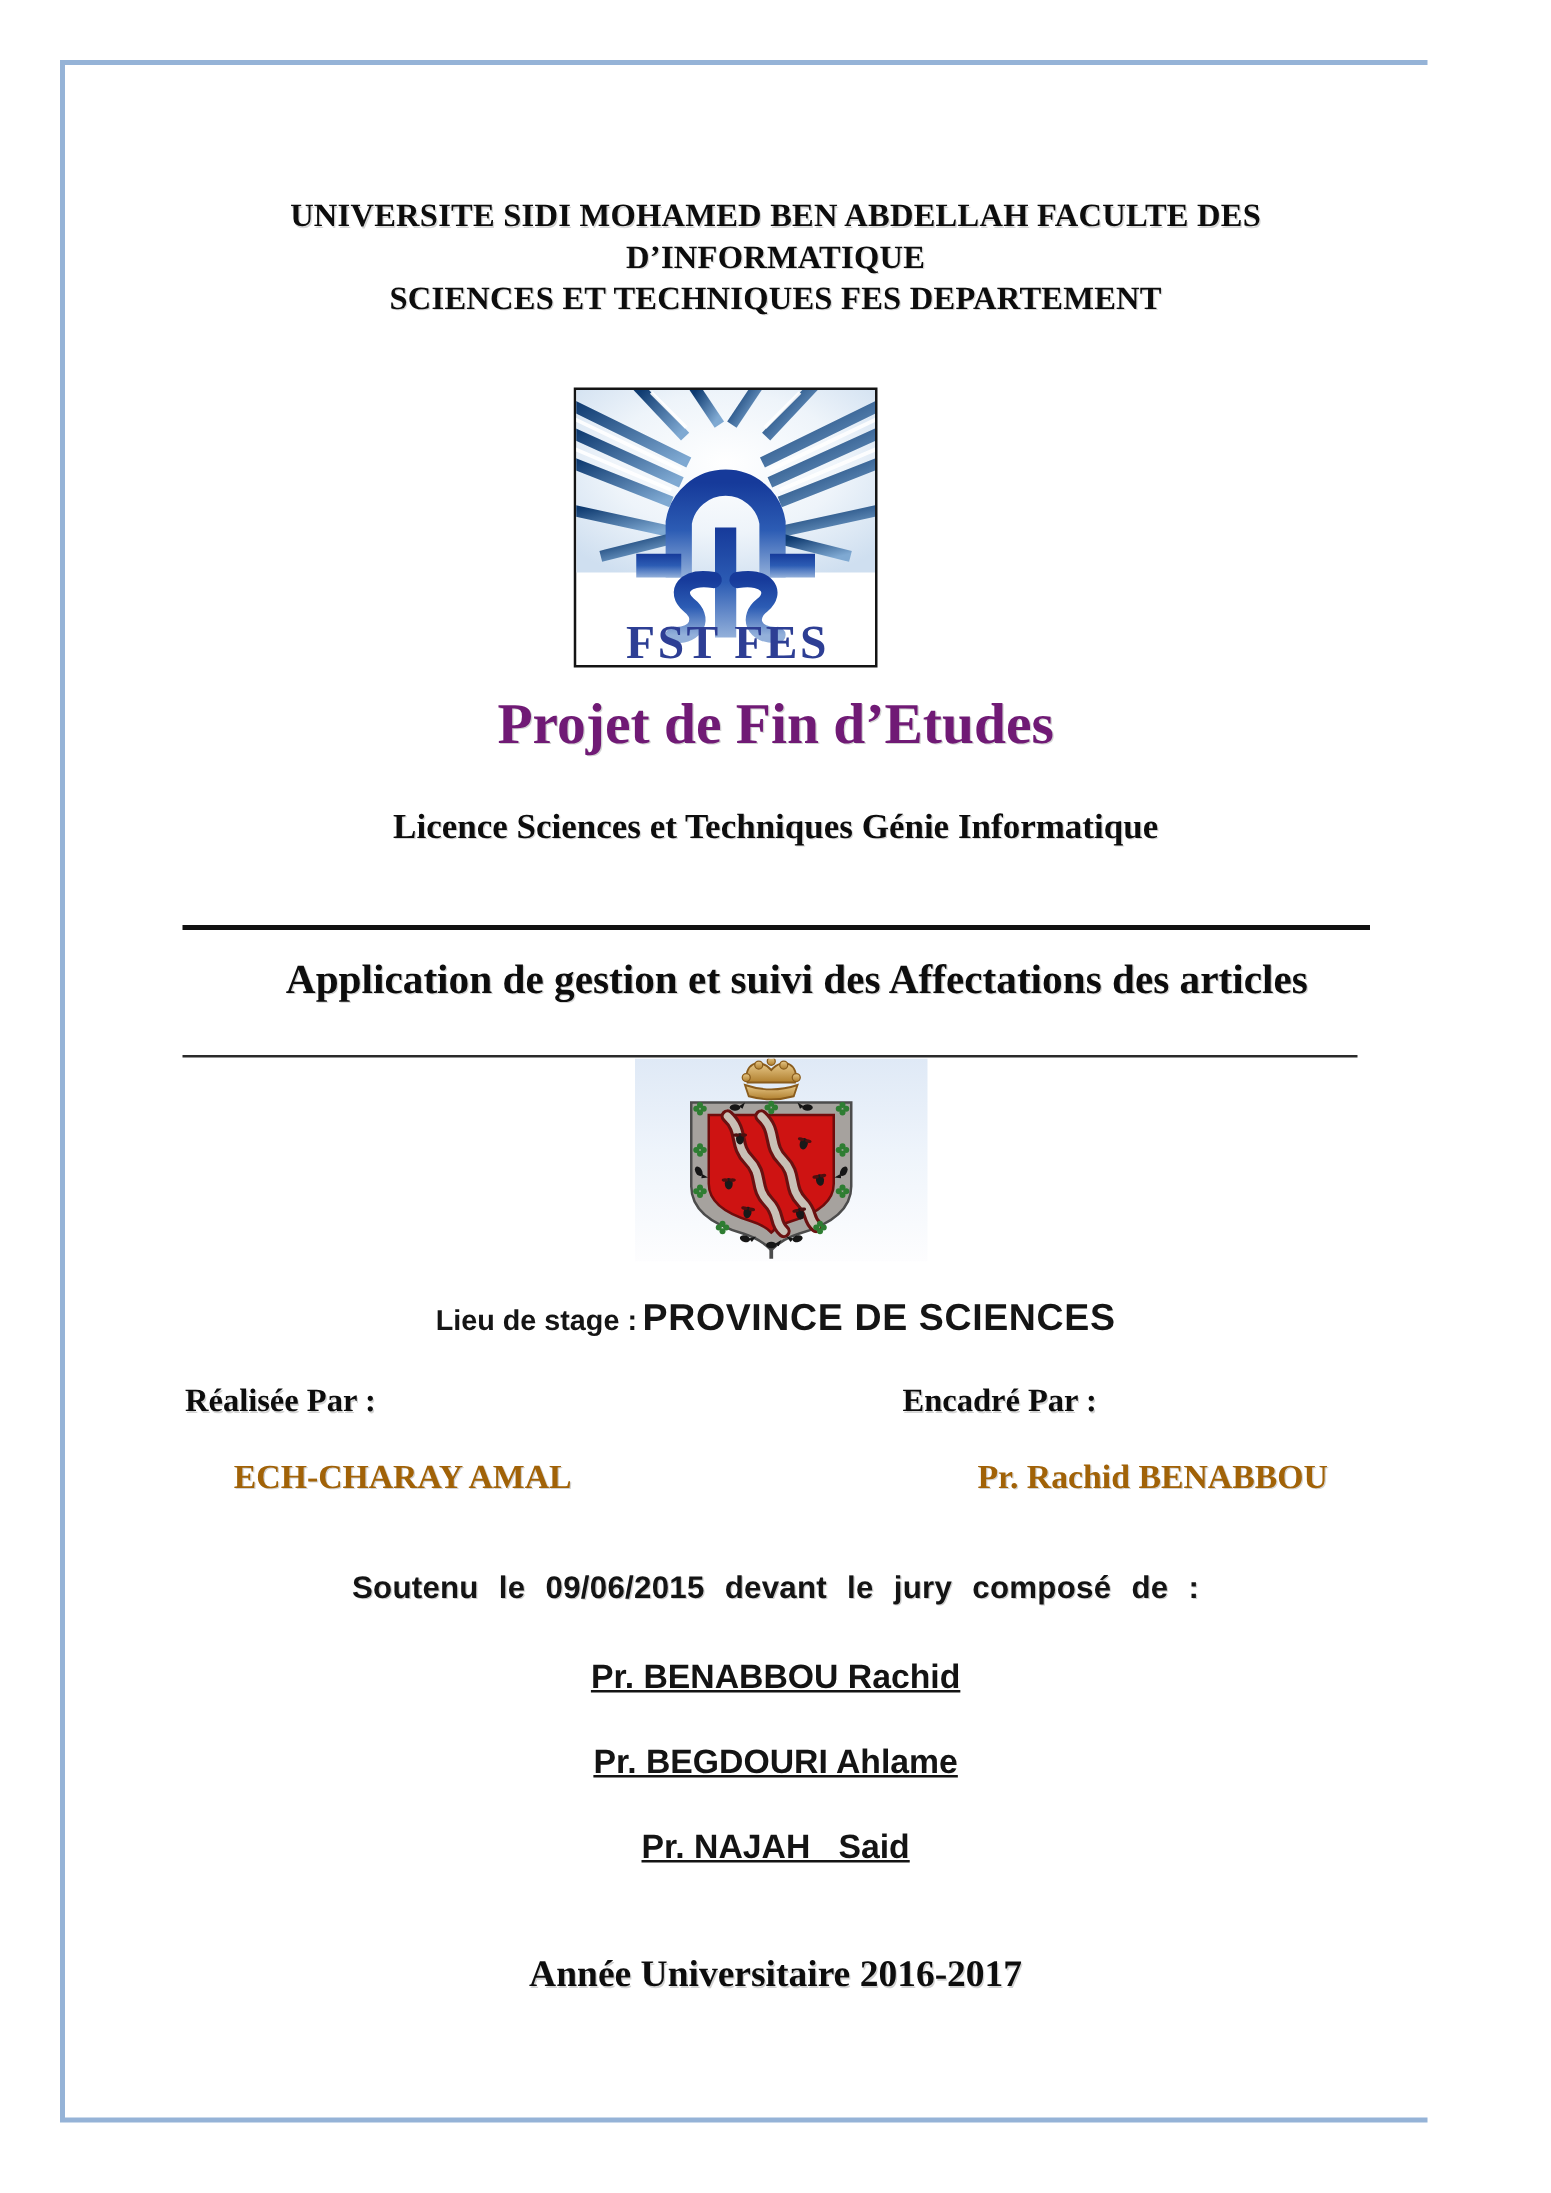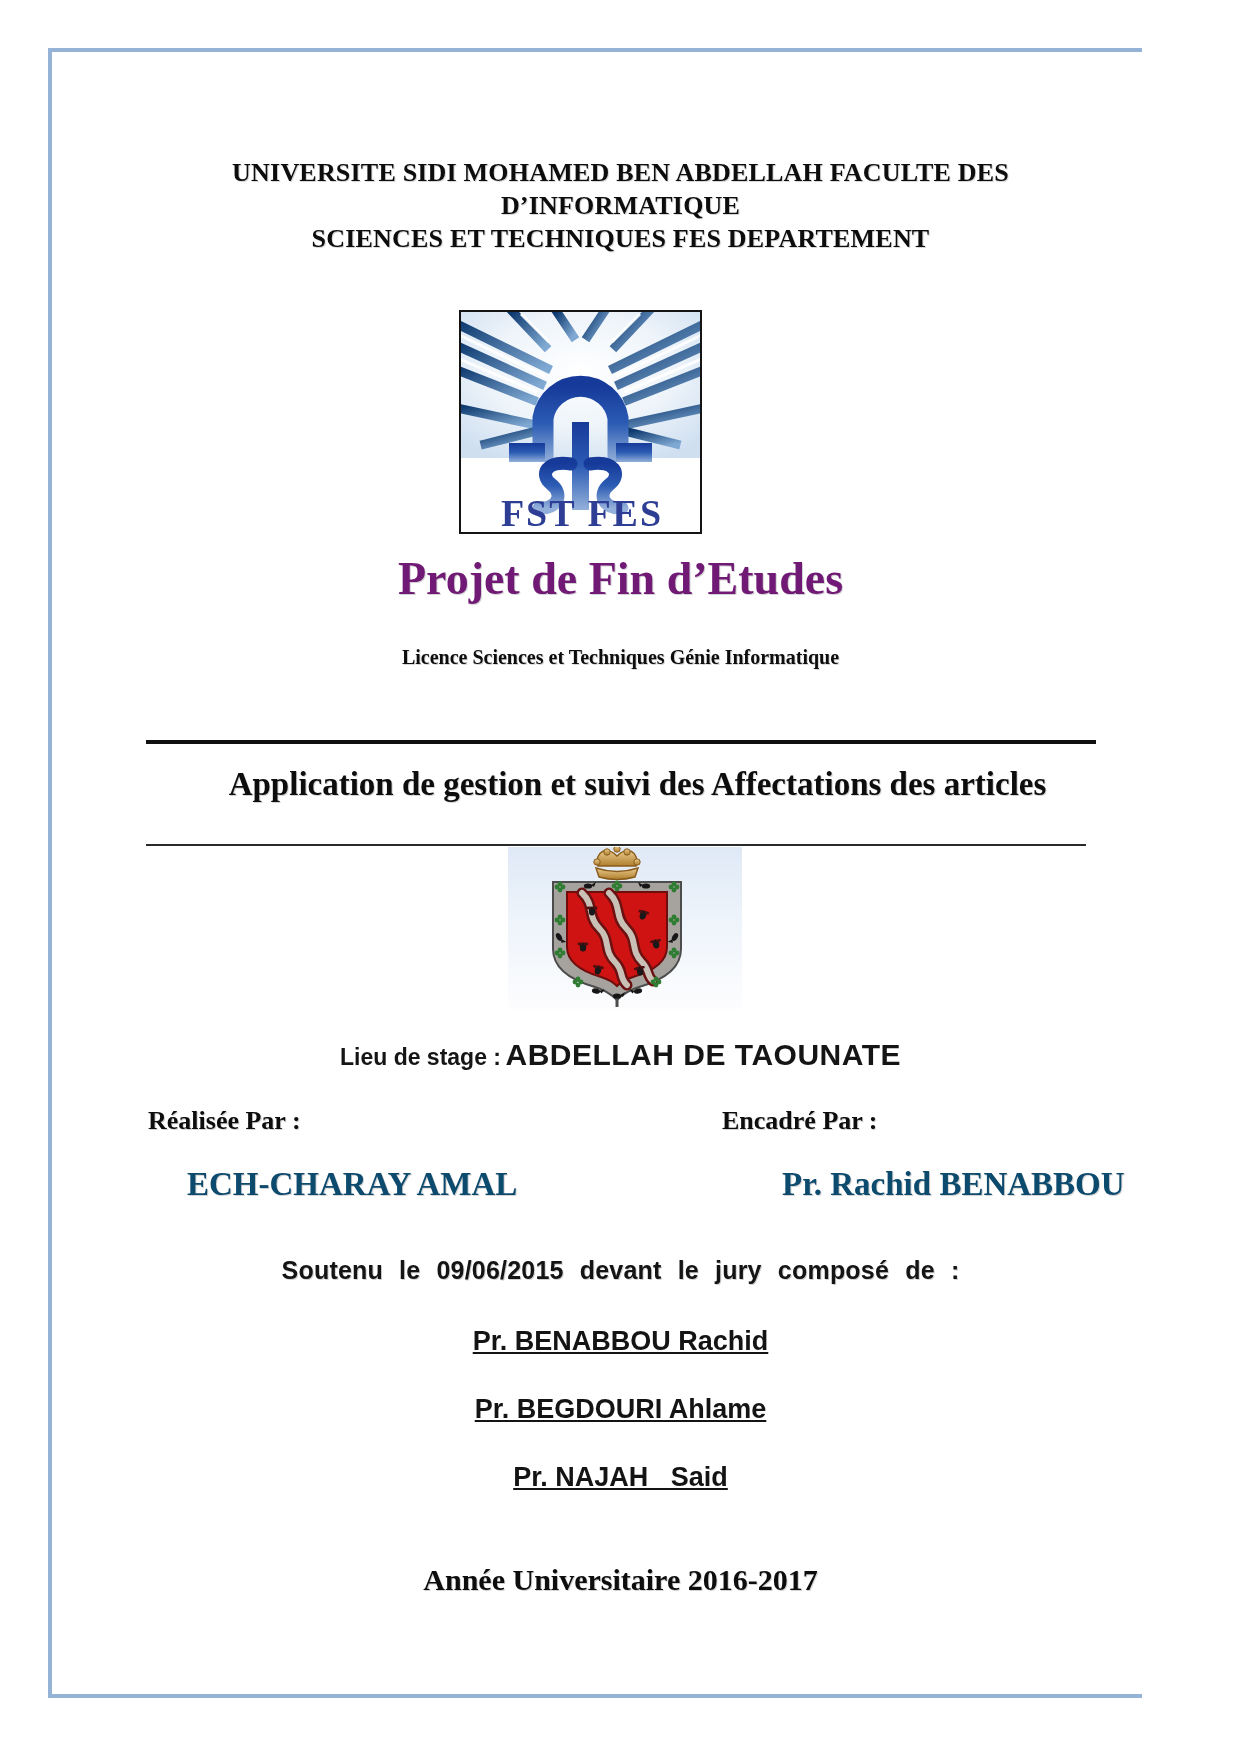--- a/index.html
+++ b/index.html
@@ -23,21 +23,21 @@
   }
   .logo-box{
     position:absolute;left:459px;top:310px;width:243px;height:224px;
     border:2px solid #141414;background:#ffffff;box-sizing:border-box;
   }
   .main-title{
     top:552px;font-weight:bold;font-size:46px;color:#701a75;
     text-shadow:1px 1px 0 rgba(110,110,110,0.3);
   }
   .subtitle{
-    top:646px;font-weight:bold;font-size:20px;color:#0d0d0d;
+    top:646px;font-weight:bold;font-size:28px;color:#0d0d0d;
     text-shadow:1px 1px 0 rgba(110,110,110,0.28);
     text-align:center;
   }
   .rule{position:absolute;background:#111;}
   .rule-top{left:146px;top:740px;width:950px;height:4px;}
   .rule-bottom{left:146px;top:844px;width:940px;height:2px;background:#2a2a2a;}
   .project-title{
     top:766px;font-weight:bold;font-size:33px;color:#0d0d0d;
     text-shadow:1px 1px 0 rgba(110,110,110,0.3);
     padding-left:17px;
@@ -51,21 +51,21 @@
   }
   .stage-label{font-size:23px;}
   .stage-value{font-size:30px;letter-spacing:0.5px;}
   .credit-label{
     position:absolute;top:1106px;font-weight:bold;font-size:26px;color:#0d0d0d;
     text-shadow:1px 1px 0 rgba(110,110,110,0.3);
   }
   .credit-label.left{left:148px;text-align:center;}
   .credit-label.right{left:722px;}
   .credit-name{
-    position:absolute;top:1166px;font-weight:bold;font-size:33px;color:#0c4a6e;
+    position:absolute;top:1166px;font-weight:bold;font-size:27px;color:#a16207;
     text-shadow:1px 1px 0 rgba(110,110,110,0.3);
   }
   .credit-name.left{left:187px;}
   .credit-name.right{left:782px;}
   .defense-intro{
     top:1256px;font-family:"Liberation Sans",sans-serif;font-weight:bold;
     font-size:25px;color:#141414;word-spacing:9px;letter-spacing:0.2px;
     text-shadow:1px 1px 0 rgba(120,120,120,0.35);
   }
   .jury-list{
@@ -230,21 +230,21 @@
       <use href="#blackbird" transform="translate(51,90) rotate(60)"></use>
       <use href="#blackbird" transform="translate(167,90) rotate(-60) scale(-1,1)"></use>
       <use href="#blackbird" transform="translate(88,144) rotate(15)"></use>
       <use href="#blackbird" transform="translate(130,144) rotate(-15) scale(-1,1)"></use>
       <use href="#blackbird" transform="translate(109,149)"></use>
     </svg>
   </div>
 
   <div class="centered stage-line">
     <span class="stage-label">Lieu de stage :</span>
-    <span class="stage-value">ABDELLAH DE TAOUNATE</span>
+    <span class="stage-value">PROVINCE DE SCIENCES</span>
   </div>
 
   <div class="credit-label left">Réalisée Par :</div>
   <div class="credit-label right">Encadré Par :</div>
   <div class="credit-name left">ECH-CHARAY AMAL</div>
   <div class="credit-name right">Pr. Rachid BENABBOU</div>
 
   <div class="centered defense-intro">Soutenu le 09/06/2015 devant le jury composé de :</div>
 
   <div class="centered jury-list">

